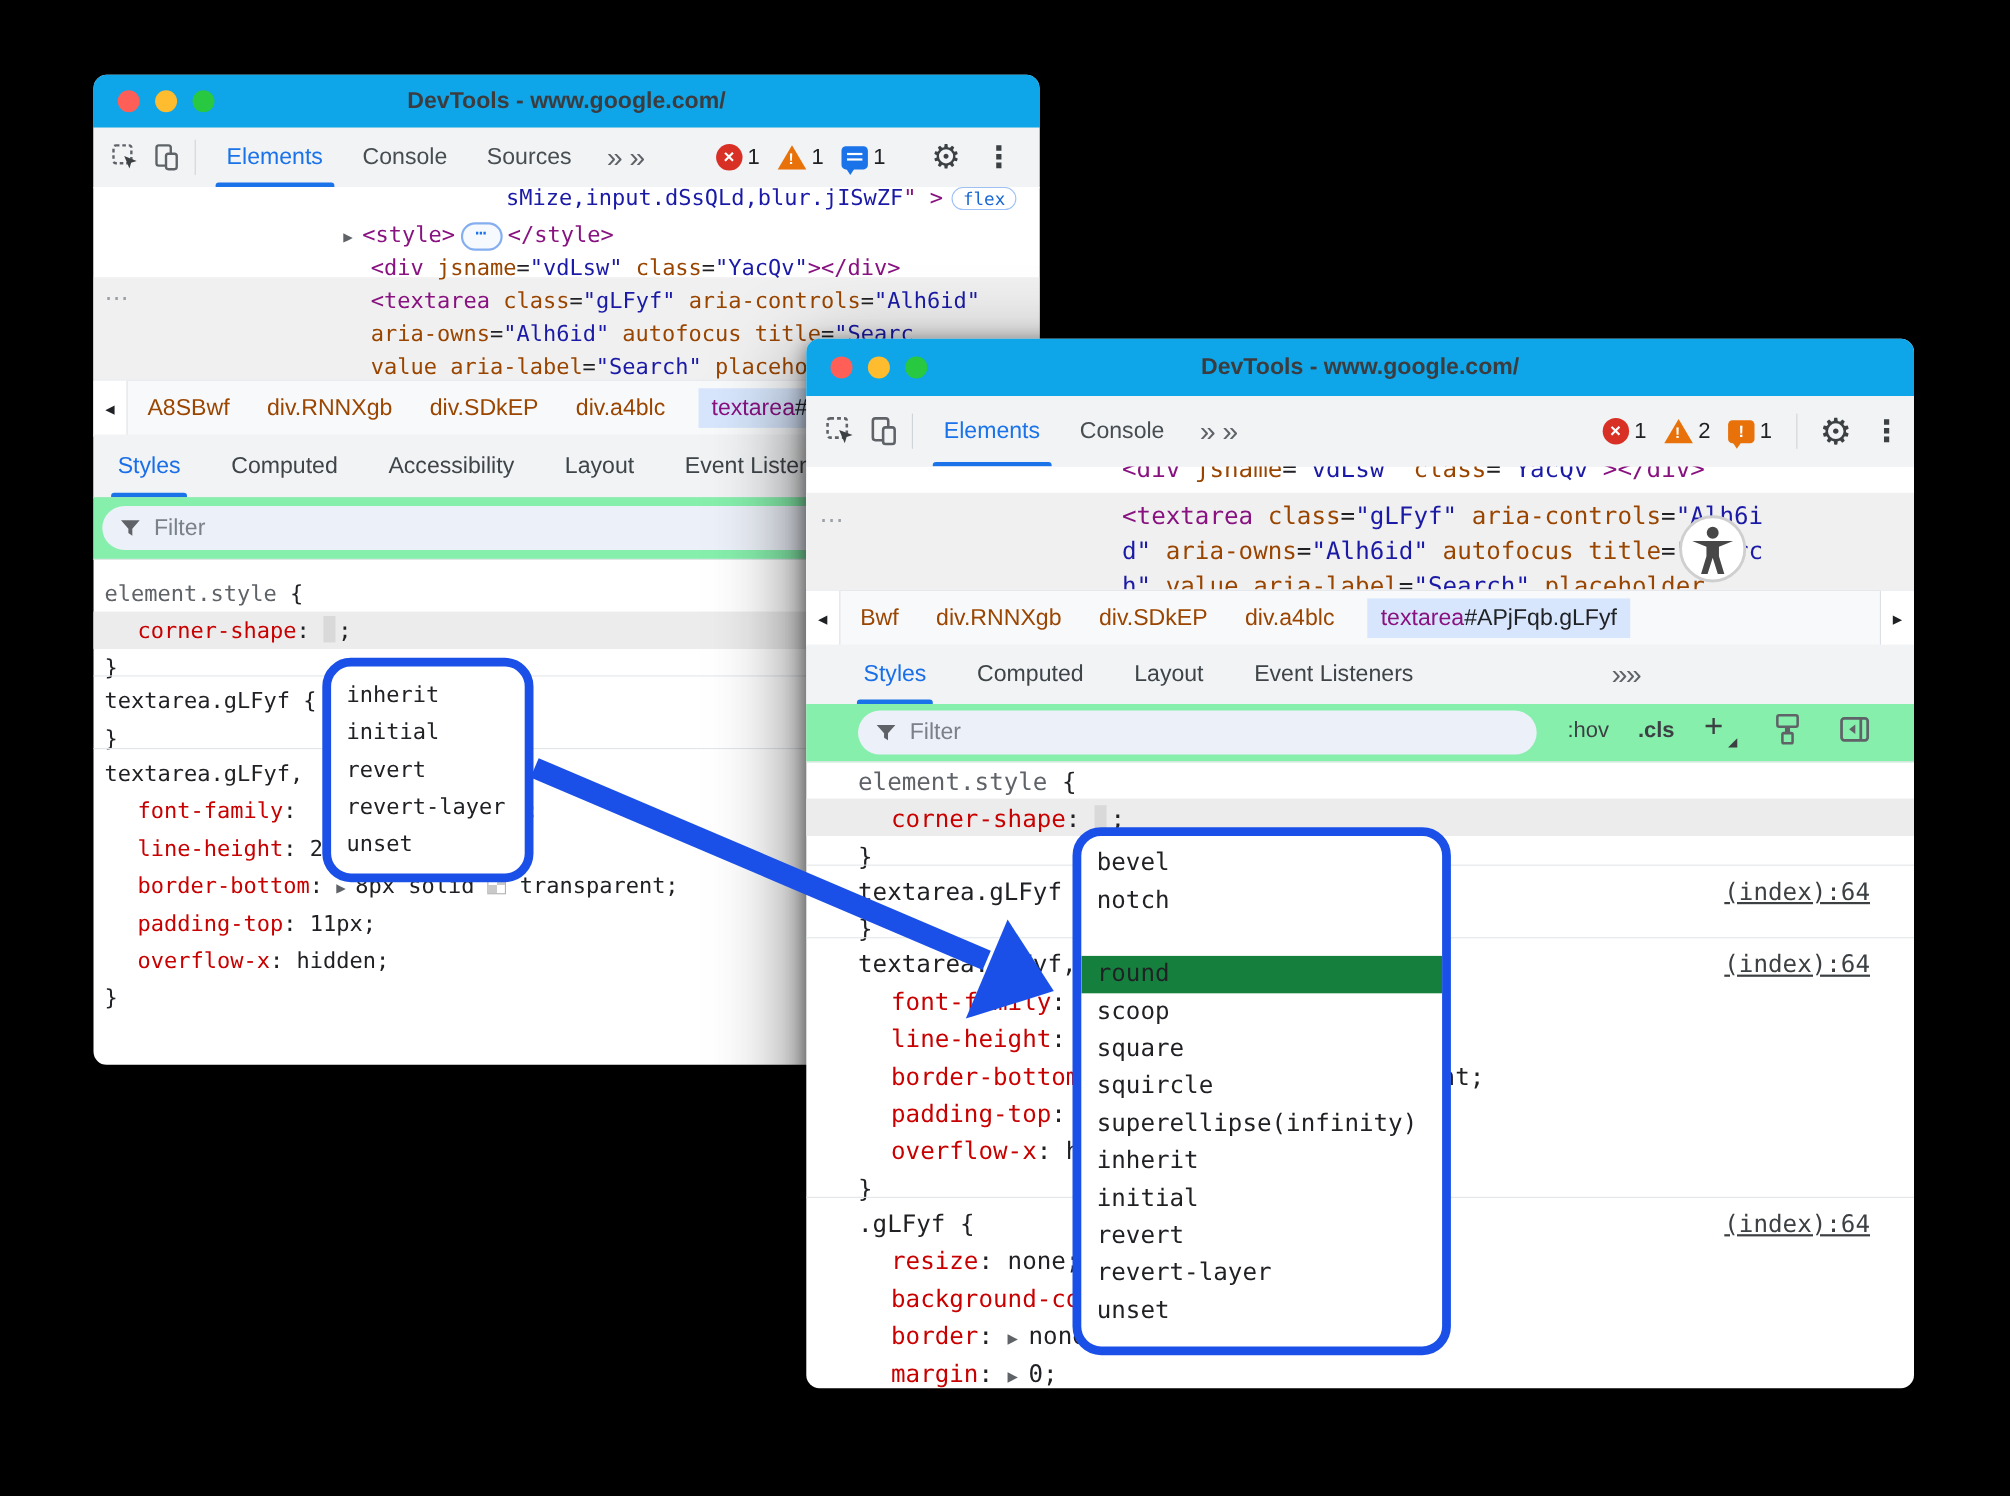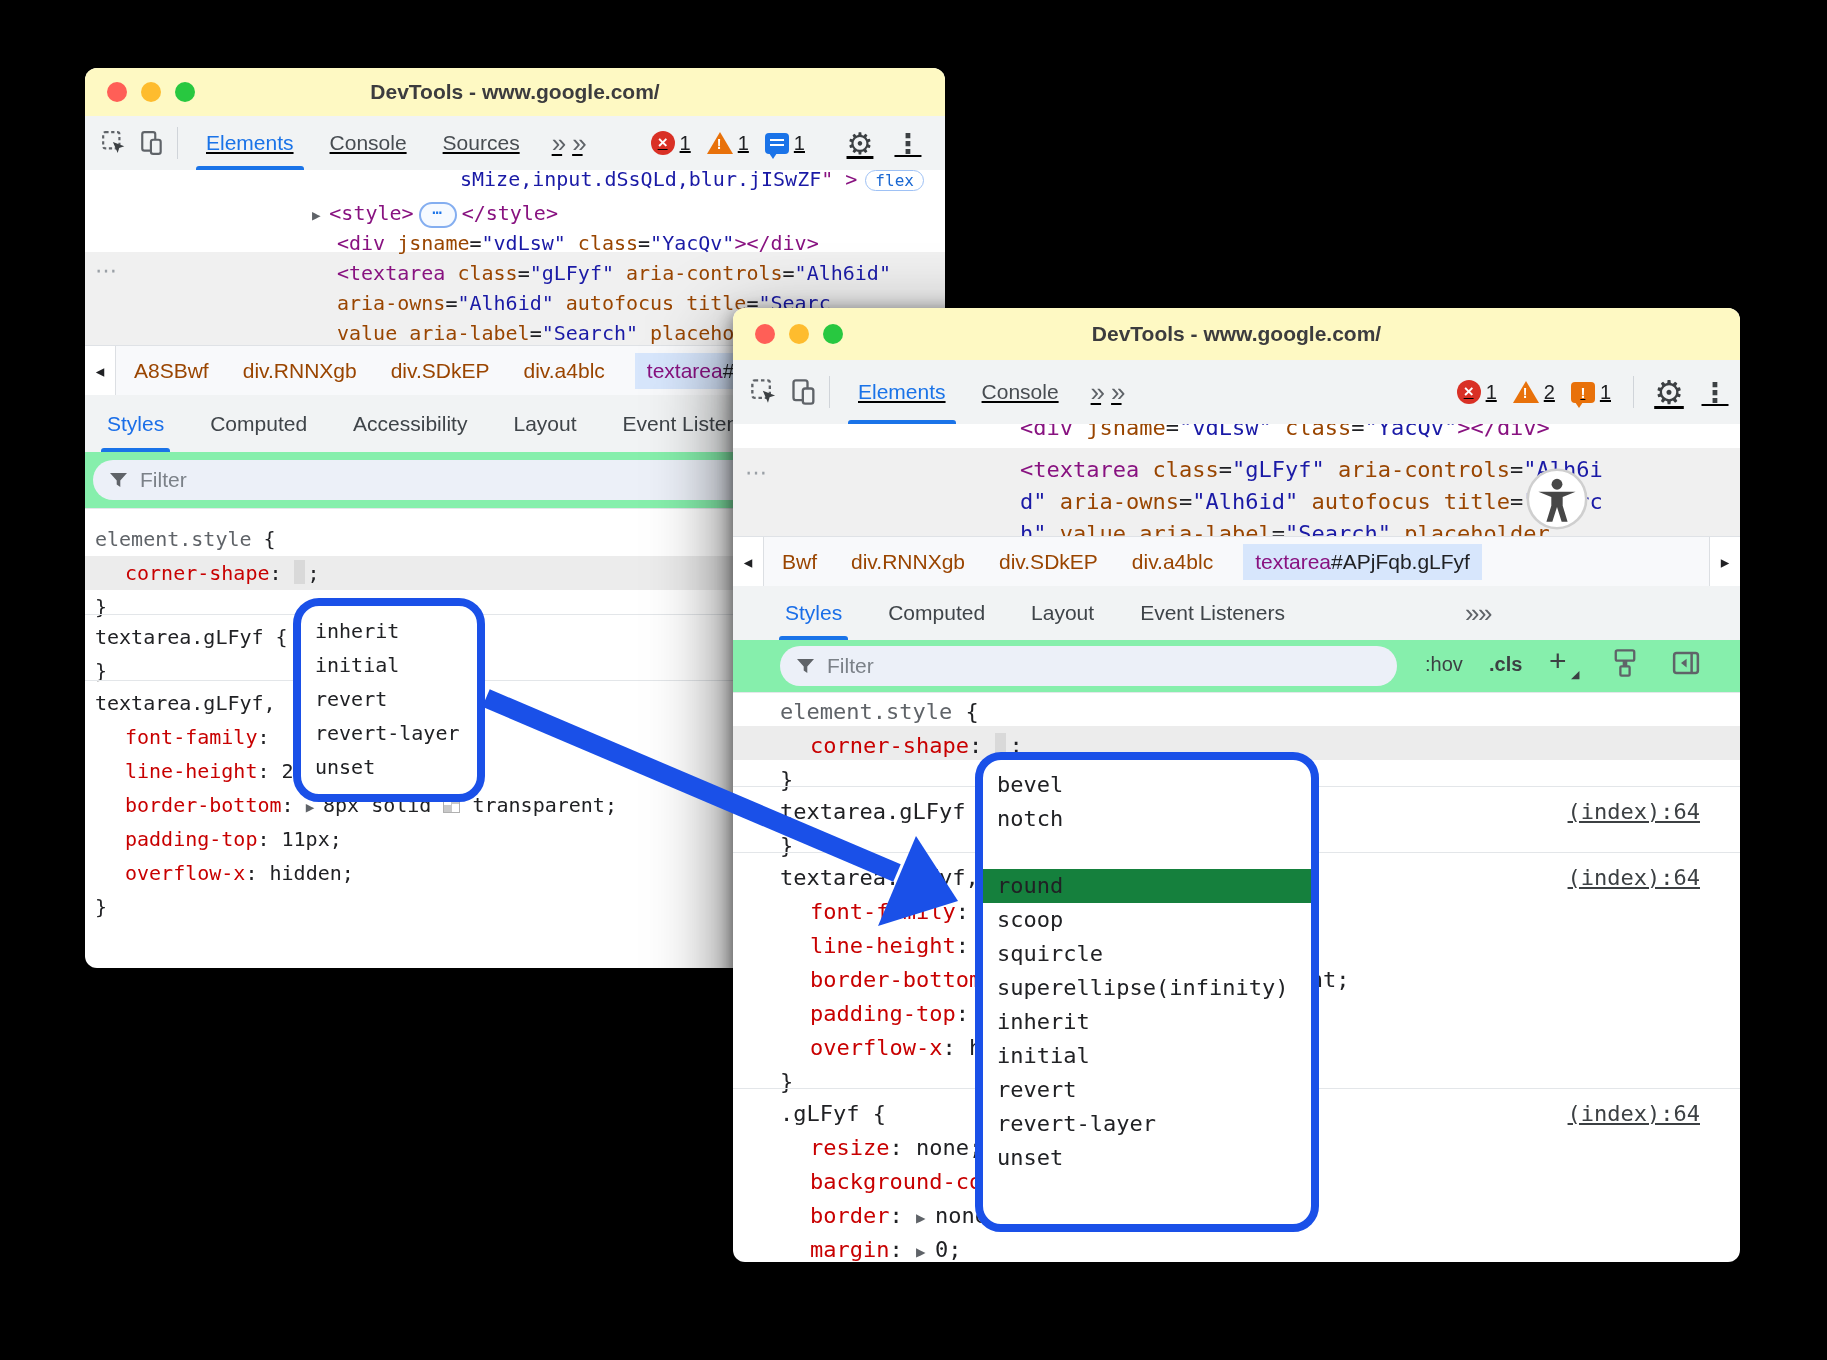--- a/index.html
+++ b/index.html
@@ -1,30 +1,30 @@
 <!DOCTYPE html>
 <html><head>
 <meta charset="utf-8">
 <style>
   html,body{margin:0;padding:0;background:#000;}
   body{width:1827px;height:1360px;position:relative;overflow:hidden;
        font-family:"Liberation Sans",sans-serif;-webkit-font-smoothing:antialiased;}
   .window{position:absolute;background:#fff;border-radius:12px;
           box-shadow:0 30px 80px rgba(0,0,0,.65), 0 4px 18px rgba(0,0,0,.5);}
   
-  .titlebar{position:absolute;left:0;right:0;top:0;background:#fef9c3;
+  .titlebar{position:absolute;left:0;right:0;top:0;background:#0ea5e9;
             border-bottom:1px solid #d2d2d2;border-radius:12px 12px 0 0;}
   .lights{position:absolute;left:22px;top:50%;transform:translateY(-50%);display:flex;gap:14px;}
   .light{width:20px;height:20px;border-radius:50%;}
   .l-red{background:#ff5f57;} .l-yellow{background:#febc2e;} .l-green{background:#28c840;}
   .wtitle{position:absolute;left:0;right:0;top:0;bottom:0;display:flex;align-items:center;
           justify-content:center;font-size:21px;font-weight:700;color:#3c3c3e;}
   
   .toolbar{position:absolute;left:0;right:0;background:#f1f3f4;border-bottom:1px solid #d7dade;
-           display:flex;align-items:center;text-decoration:underline;}
+           display:flex;align-items:center;}
   .tb-icon{width:30px;height:30px;display:flex;align-items:center;justify-content:center;flex:0 0 auto;}
   .tb-divider{width:1px;height:32px;background:#d0d4d9;margin:0 10px;flex:0 0 auto;}
   .ttabs{display:flex;align-items:center;height:100%;}
   .ttab{height:100%;display:flex;align-items:center;padding:0 18px;font-size:21px;color:#484d52;position:relative;}
   .ttab.active{color:#1a73e8;}
   .ttab.active::after{content:"";position:absolute;left:8px;right:8px;bottom:0;height:4px;
                       background:#1a73e8;border-radius:3px 3px 0 0;}
   .more-chev{font-size:26px;color:#5f6368;padding:0 14px;letter-spacing:-4px;}
   .badges{display:flex;align-items:center;gap:16px;font-size:20px;color:#202124;}
   .badge{display:flex;align-items:center;gap:5px;}
@@ -356,20 +356,21 @@
   <div class="line mono2" style="left:77px;top:824px;"><span class="t-prop">resize</span><span class="t-p">: none;</span></div>
   <div class="line mono2" style="left:77px;top:858px;"><span class="t-prop">background-color</span><span class="t-p">: </span></div>
   <div class="line mono2" style="left:77px;top:892px;"><span class="t-prop">border</span><span class="t-p">: </span><span class="t-tri">▶ </span><span class="t-p">none;</span></div>
   <div class="line mono2" style="left:77px;top:926px;"><span class="t-prop">margin</span><span class="t-p">: </span><span class="t-tri">▶ </span><span class="t-p">0;</span></div>
 
   <div class="callout dd2 dd-pad" style="left:242px;top:444px;width:344px;height:480px;">
       <div class="dd-item">bevel</div>
       <div class="dd-item">notch</div>
       <div class="dd-item dd-sel">round</div>
       <div class="dd-item">scoop</div>
+      <div class="dd-item">square</div>
       <div class="dd-item">squircle</div>
       <div class="dd-item">superellipse(infinity)</div>
       <div class="dd-item">inherit</div>
       <div class="dd-item">initial</div>
       <div class="dd-item">revert</div>
       <div class="dd-item">revert-layer</div>
       <div class="dd-item">unset</div>
     </div>
 </div>
 

